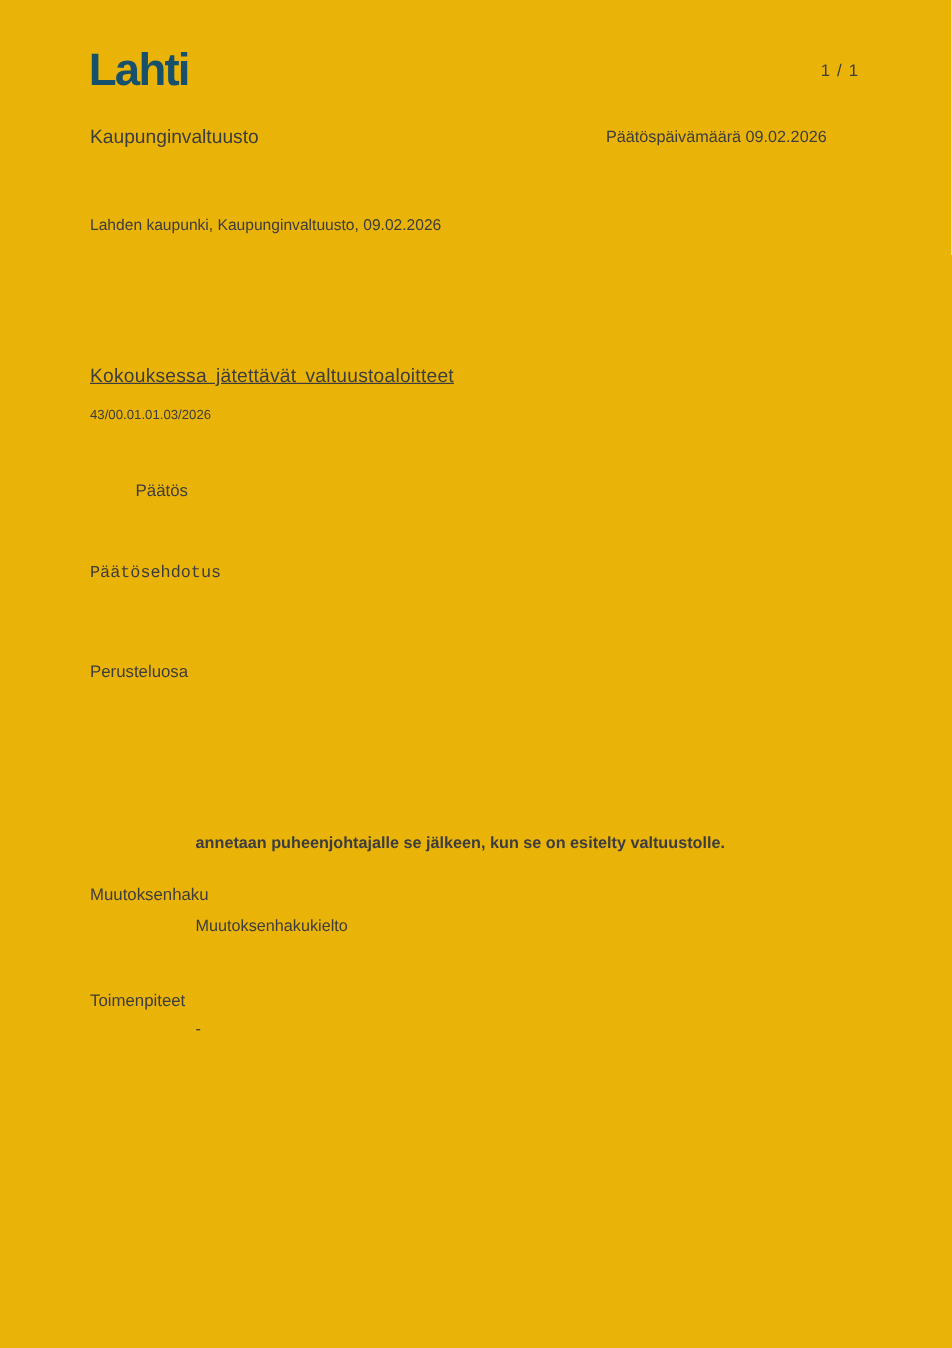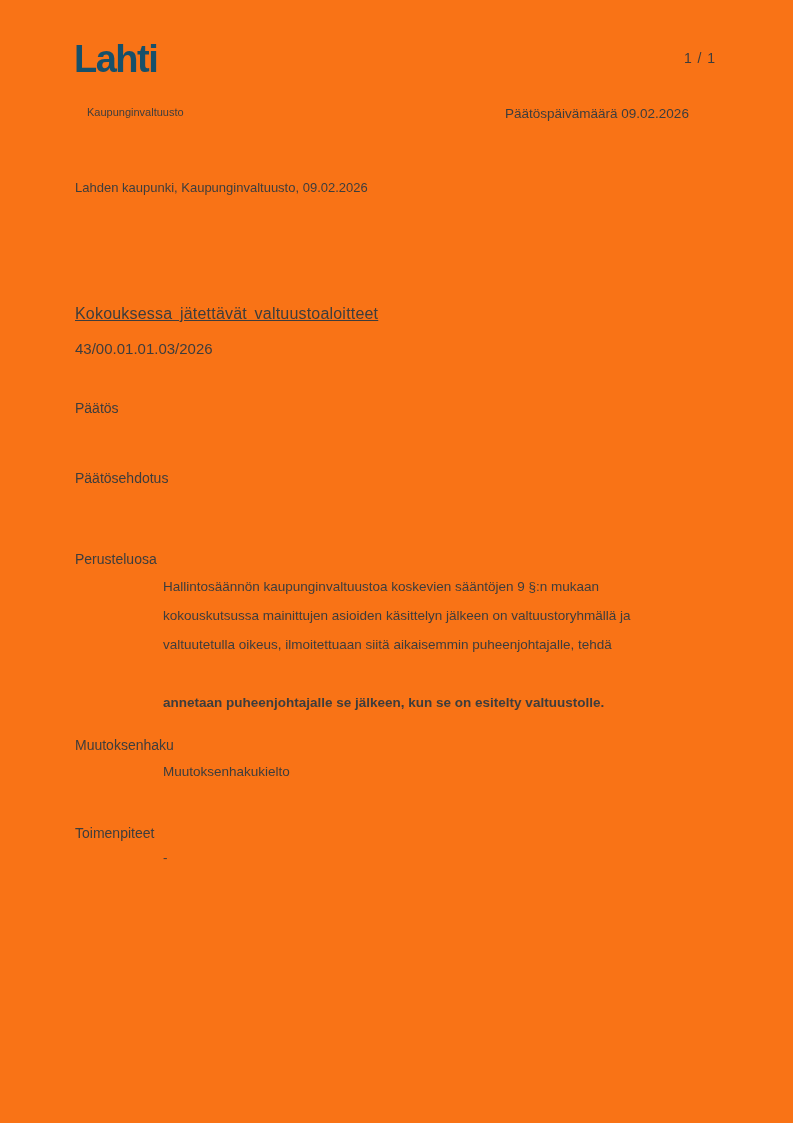--- a/index.html
+++ b/index.html
@@ -4,21 +4,21 @@
 <style>
   html, body {
     margin: 0;
     padding: 0;
     background: #ffffff;
   }
   .page {
     position: relative;
     width: 793px;
     height: 1123px;
-    background: #f97316;
+    background: #eab308;
     font-family: "Liberation Sans", sans-serif;
     color: #3d3d3d;
     overflow: hidden;
   }
   .abs { position: absolute; }
 
   .logo {
     left: 74px;
     top: 40px;
     font-size: 38px;
@@ -30,22 +30,21 @@
     left: 660px;
     top: 50px;
     width: 80px;
     text-align: center;
     font-size: 14px;
     letter-spacing: 1px;
   }
   .header-org {
     left: 75px;
     top: 106px;
-    font-size: 11px;
-    margin-left: 12px;
+    font-size: 16px;
   }
   .header-date {
     left: 505px;
     top: 106px;
     font-size: 13.5px;
     text-align: right;
   }
   .meta-line {
     left: 75px;
     top: 180px;
@@ -55,32 +54,32 @@
     left: 75px;
     top: 305px;
     font-size: 16px;
     word-spacing: 3px;
     letter-spacing: 0.2px;
     text-decoration: underline;
   }
   .diary-number {
     left: 75px;
     top: 340px;
-    font-size: 15px;
+    font-size: 11px;
   }
   .section-heading {
     left: 75px;
     font-size: 14px;
   }
   .indent-body {
     left: 163px;
     font-size: 13.5px;
   }
-  .h-paatos        { top: 400px; }
-  .h-paatosehdotus { top: 470px; }
+  .h-paatos        { top: 400px; margin-left: 38px; }
+  .h-paatosehdotus { top: 470px; font-family: Liberation Mono, monospace; }
   .b-paatosehdotus { top: 508px; width: 560px; }
   .h-perusteluosa  { top: 551px; }
   .p-line-0 { top: 579px; }
   .p-line-1 { top: 608px; }
   .p-line-2 { top: 637px; }
   .p-line-3 { top: 666px; }
   .p-line-4 { top: 695px; font-weight: bold; }
   .h-muutoksenhaku { top: 737px; }
   .b-muutoksenhaku { top: 764px; }
   .h-toimenpiteet  { top: 825px; }
@@ -101,23 +100,20 @@
   <div class="abs meta-line">Lahden kaupunki, Kaupunginvaltuusto, 09.02.2026</div>
 
   <div class="abs case-title">Kokouksessa jätettävät valtuustoaloitteet</div>
   <div class="abs diary-number">43/00.01.01.03/2026</div>
 
   <div class="abs section-heading h-paatos">Päätös</div>
 
   <div class="abs section-heading h-paatosehdotus">Päätösehdotus</div>
 
   <div class="abs section-heading h-perusteluosa">Perusteluosa</div>
-  <div class="abs indent-body p-line-0">Hallintosäännön kaupunginvaltuustoa koskevien sääntöjen 9 §:n mukaan</div>
-  <div class="abs indent-body p-line-1">kokouskutsussa mainittujen asioiden käsittelyn jälkeen on valtuustoryhmällä ja</div>
-  <div class="abs indent-body p-line-2">valtuutetulla oikeus, ilmoitettuaan siitä aikaisemmin puheenjohtajalle, tehdä</div>
   <div class="abs indent-body p-line-4">annetaan puheenjohtajalle se jälkeen, kun se on esitelty valtuustolle.</div>
 
   <div class="abs section-heading h-muutoksenhaku">Muutoksenhaku</div>
   <div class="abs indent-body b-muutoksenhaku">Muutoksenhakukielto</div>
 
   <div class="abs section-heading h-toimenpiteet">Toimenpiteet</div>
   <div class="abs indent-body b-toimenpiteet">-</div>
 
 </div>
 

